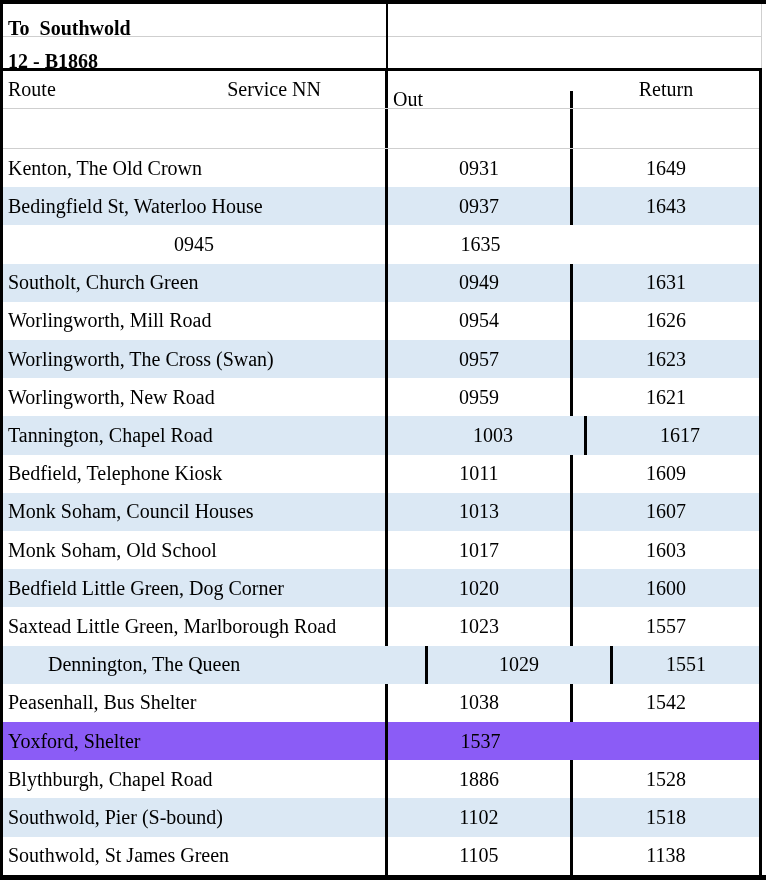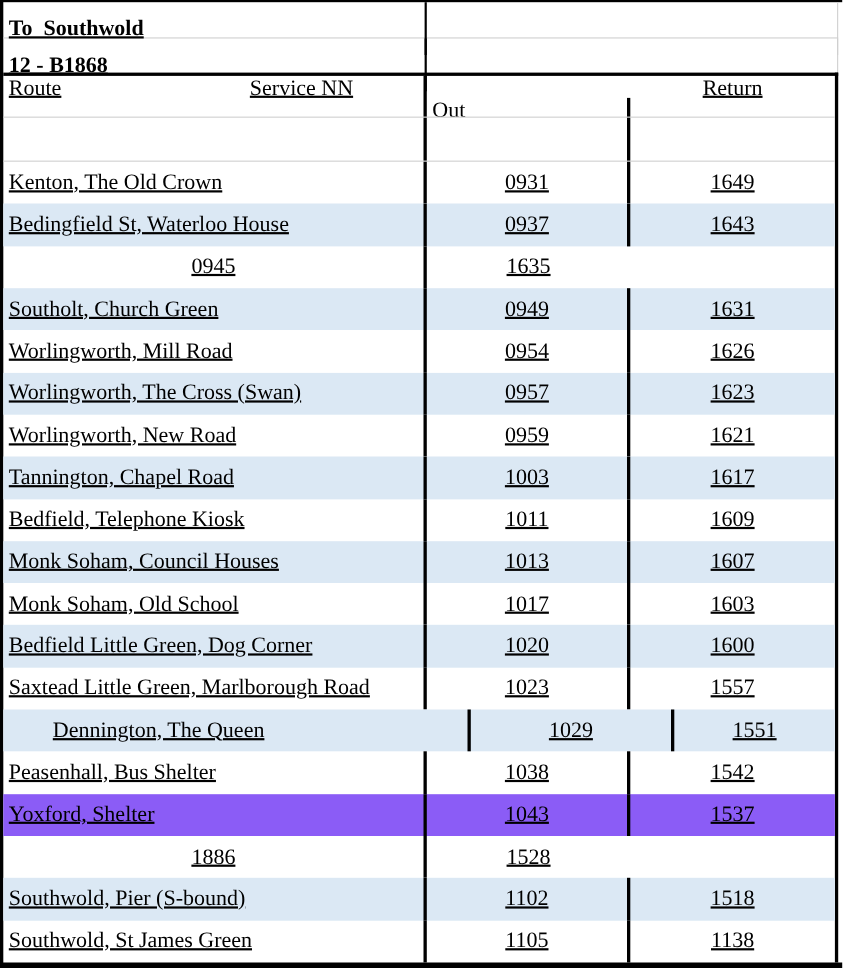--- a/index.html
+++ b/index.html
@@ -10,26 +10,25 @@
     background: #ffffff;
     font-family: "Liberation Serif", "DejaVu Serif", serif;
     color: #000000;
     overflow: hidden;
   }
   .tt {
     width: 766px;
     height: 880px;
     box-sizing: border-box;
     border-left: 3px solid #000;
-    border-top: 2px solid #000000;
+    border-top: 4px solid #000000;
     border-bottom: 5px solid #000;
     padding-right: 4px;
     display: flex;
     flex-direction: column;
-    text-decoration: underline;
   }
   .grid3 {
     display: grid;
     grid-template-columns: 385px 185px 1fr;
   }
   
   .hdr { font-weight: bold; font-size: 20px; }
   .hdr .cell {
     display: flex;
     align-items: center;
@@ -53,20 +52,21 @@
     min-height: 0;
   }
   .colhead {
     height: 38px;
     box-sizing: border-box;
     border-bottom: 1px solid #cfcfcf;
     font-size: 20px;
   }
   .colhead .cell {
     display: flex;
+    align-items: center;
     box-sizing: border-box;
     overflow: hidden;
   }
   .c1b { border-right: 3px solid #000; }
   .c2b { border-right: 3px solid #000; }
   .colhead .route-cell {
     justify-content: space-between;
     padding: 0 64px 0 5px;
   }
   .colhead .out-cell { padding-left: 5px; margin-top: 20px; }
@@ -165,21 +165,21 @@
           <div class="trow" style="background: rgb(219, 232, 244);">
             <div class="cell stop c1b">Worlingworth, The Cross (Swan)</div>
             <div class="cell time c2b">0957</div>
             <div class="cell time">1623</div>
           </div>
           <div class="trow">
             <div class="cell stop c1b">Worlingworth, New Road</div>
             <div class="cell time c2b">0959</div>
             <div class="cell time">1621</div>
           </div>
-          <div class="trow" style="background: rgb(219, 232, 244);">
+          <div class="trow" style="background: rgb(219, 232, 244); gap: 14px;">
             <div class="cell stop c1b">Tannington, Chapel Road</div>
             <div class="cell time c2b">1003</div>
             <div class="cell time">1617</div>
           </div>
           <div class="trow">
             <div class="cell stop c1b">Bedfield, Telephone Kiosk</div>
             <div class="cell time c2b">1011</div>
             <div class="cell time">1609</div>
           </div>
           <div class="trow" style="background: rgb(219, 232, 244);">
@@ -207,24 +207,24 @@
             <div class="cell time c2b">1029</div>
             <div class="cell time">1551</div>
           </div>
           <div class="trow">
             <div class="cell stop c1b">Peasenhall, Bus Shelter</div>
             <div class="cell time c2b">1038</div>
             <div class="cell time">1542</div>
           </div>
           <div class="trow" style="background: #8b5cf6;">
             <div class="cell stop c1b">Yoxford, Shelter</div>
-            <div class="cell time c2b">1043</div>
             <div class="cell time">1537</div>
           </div>
           <div class="trow">
+            <div class="cell stop c1b">Blythburgh, Chapel Road</div>
             <div class="cell time c2b">1886</div>
             <div class="cell time">1528</div>
           </div>
           <div class="trow" style="background: rgb(219, 232, 244);">
             <div class="cell stop c1b">Southwold, Pier (S-bound)</div>
             <div class="cell time c2b">1102</div>
             <div class="cell time">1518</div>
           </div>
           <div class="trow">
             <div class="cell stop c1b">Southwold, St James Green</div>

